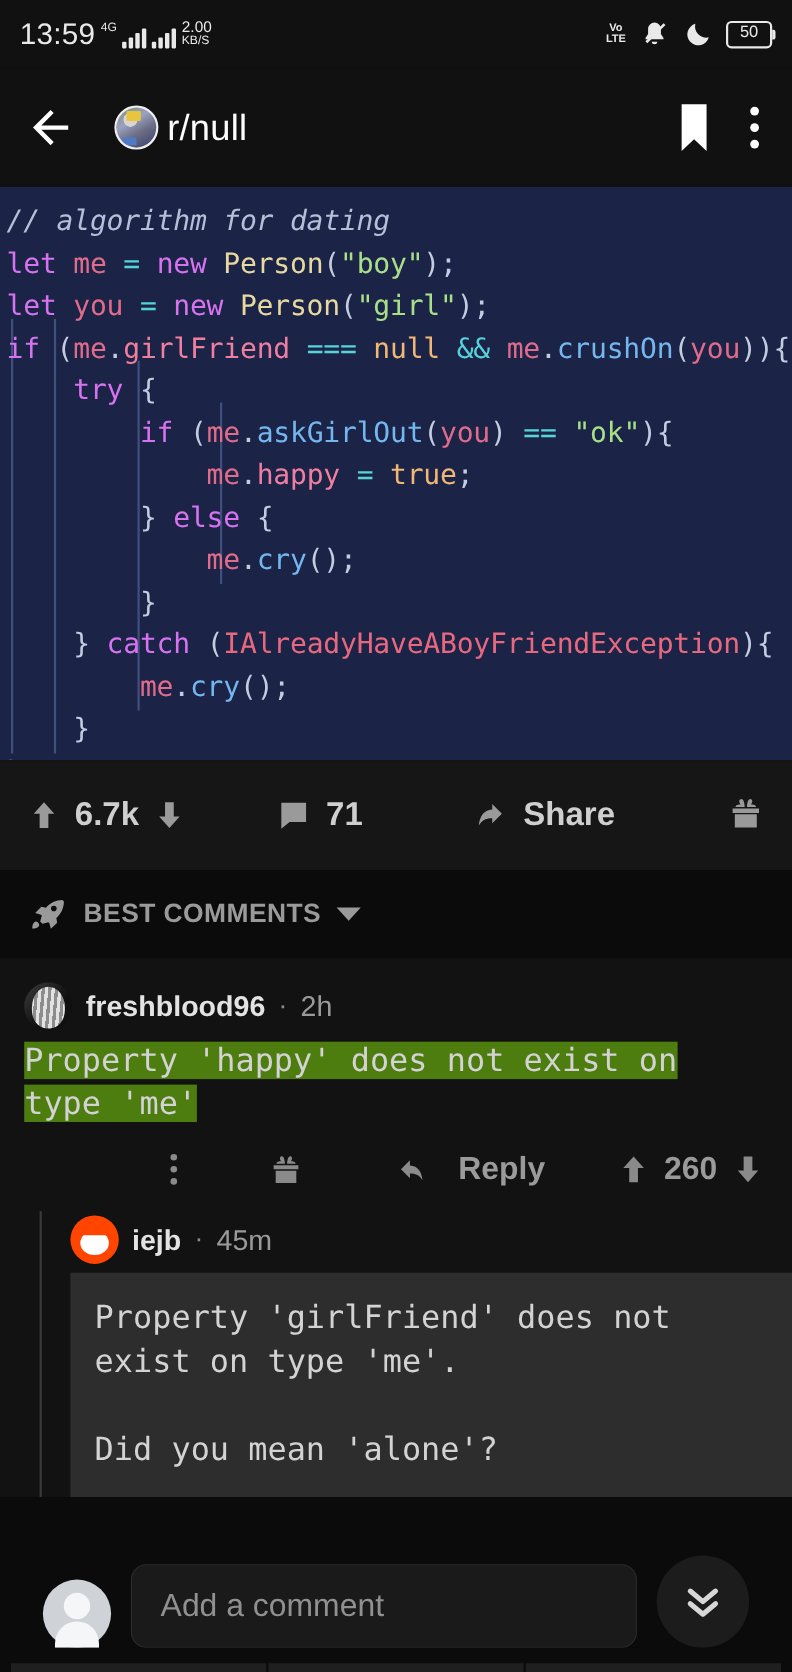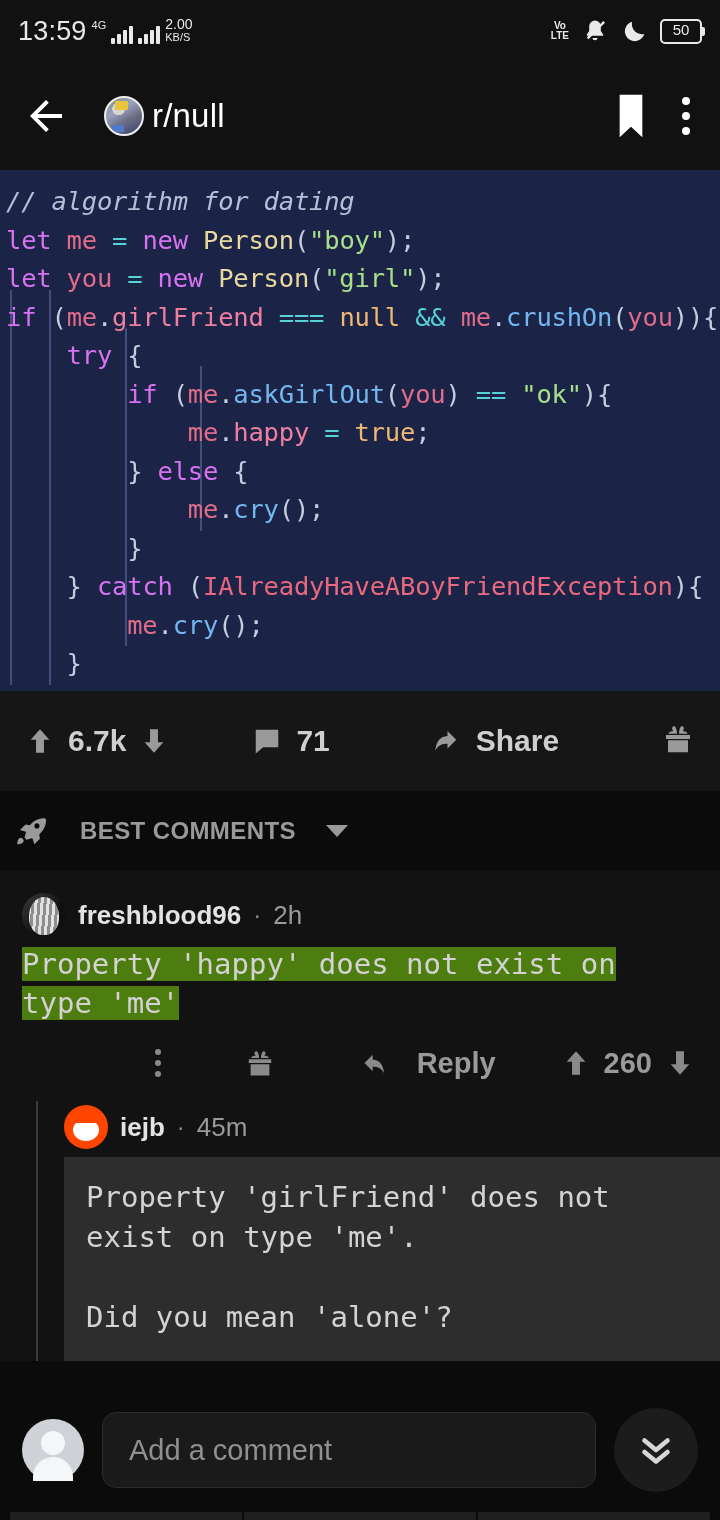--- a/index.html
+++ b/index.html
@@ -113,22 +113,22 @@
   .pa-group{ display:flex; align-items:center; }
   .pa-count{ font-size:30px; color:#cfcfcf; font-weight:bold; margin:0 14px;}
   .arw{ width:28px; height:32px; }
   .cmt-ico{ width:30px;height:30px; }
   .pa-gap{ width:84px; }
   .share-lbl{ font-size:30px; color:#cfcfcf; font-weight:bold; margin-left:14px;}
   .pa-right{ margin-left:auto; }
 
   
   .sortbar{
-    height:80px; display:flex; align-items:center; gap:30px;
-    padding:0 14px; background:#0b0b0b;
+    height:80px; display:flex; align-items:center; gap:14px;
+    padding:0 26px; background:#0b0b0b;
   }
   .sort-lbl{ font-size:24px; font-weight:bold; color:#9a9a9a; letter-spacing:.4px;}
   .caret{
     width:0;height:0;border-left:11px solid transparent;border-right:11px solid transparent;
     border-top:12px solid #9a9a9a;
   }
 
   
   .comments{ background:#121212; padding-top:10px; }
   .comment{ padding:8px 22px 0 22px; }
@@ -183,21 +183,21 @@
     margin-top:4px;
     font-family:"DejaVu Sans Mono", monospace;
     font-size:29px; line-height:40px;
     color:#d3d3d3;
     white-space:pre-wrap;
   }
 
   
   .bottombar{
     position:absolute; left:0; bottom:22px; width:720px; height:96px;
-    display:flex; align-items:center; gap:18px; padding:0 22px;
+    display:flex; align-items:flex-end; gap:18px; padding:0 39px;
     background:#0b0b0b;
   }
   .me-avatar{
     width:62px;height:62px;border-radius:50%;background:#cfd3d8;flex:none;position:relative;
   }
   .me-avatar:before{
     content:"";position:absolute;left:19px;top:12px;width:24px;height:24px;border-radius:50%;background:#f4f6f8;
   }
   .me-avatar:after{
     content:"";position:absolute;left:11px;bottom:0;width:40px;height:24px;border-radius:20px 20px 0 0;background:#f4f6f8;

